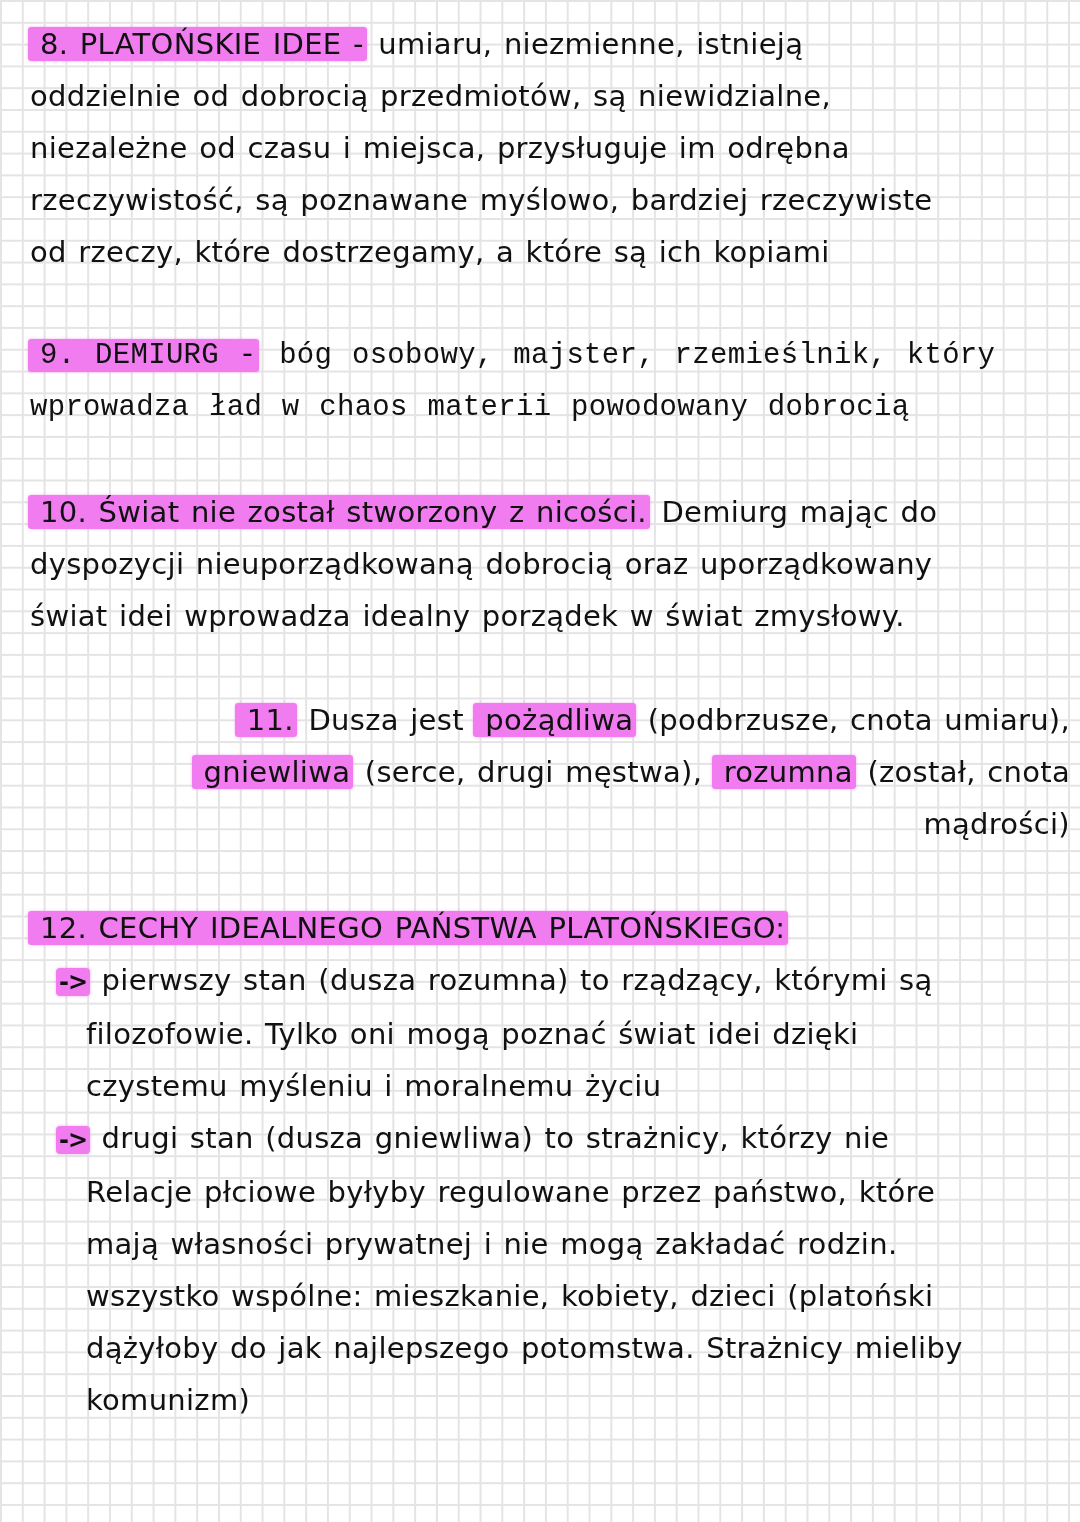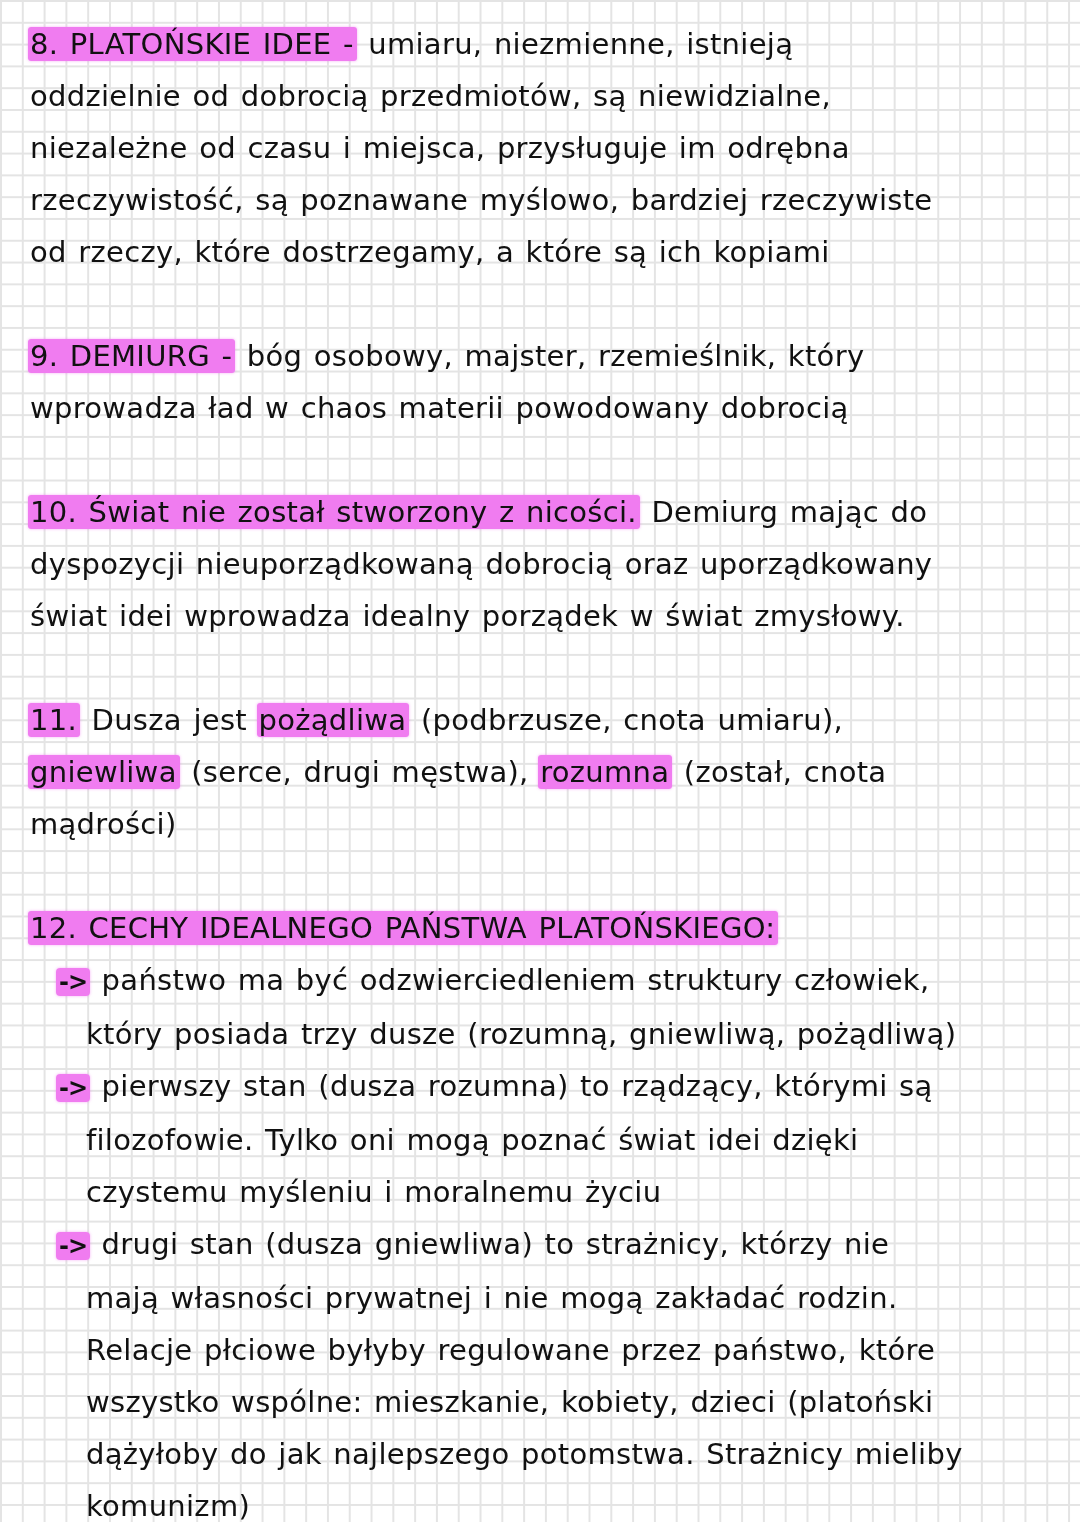--- a/index.html
+++ b/index.html
@@ -27,28 +27,28 @@
     .line {
       font-size: 29px;
       line-height: 52px;
       white-space: nowrap;
       letter-spacing: 0.3px;
       word-spacing: 2px;
     }
     .hl {
       background: #f07cf0;
       border-radius: 3px;
-      padding: 0 3px 0 2px;
+      padding: 0 3px 0 12px;
       margin-left: -2px;
       box-shadow: 0 0 3px rgba(240,124,240,0.6);
     }
     .sec-8 { top: 0; }
-    .sec-9 { margin-top: 52px; }
+    .sec-9 { margin-top: 52px; font-family: Liberation Mono, monospace; }
     .sec-10 { margin-top: 52px; }
-    .sec-11 { margin-top: 52px; }
+    .sec-11 { margin-top: 52px; text-align: right; }
     .sec-12 { margin-top: 52px; }
     .bullet {
       padding-left: 26px;
     }
     .bullet .cont {
       padding-left: 30px;
     }
     .arrow {
       background: #f07cf0;
       border-radius: 4px;
@@ -106,43 +106,36 @@
       <span>(został, cnota</span>
     </div>
     <div class="line">mądrości)</div>
   </div>
 
   <div class="section sec-12">
     <div class="line">
       <span class="hl">12. CECHY IDEALNEGO PAŃSTWA PLATOŃSKIEGO:</span>
     </div>
 
-    <div class="bullet">
-      <div class="line">
-        <span class="arrow">-&gt;</span>
-        <span>państwo ma być odzwierciedleniem struktury człowiek,</span>
-      </div>
-      <div class="line cont">który posiada trzy dusze (rozumną, gniewliwą, pożądliwą)</div>
-    </div>
 
     <div class="bullet">
       <div class="line">
         <span class="arrow">-&gt;</span>
         <span>pierwszy stan (dusza rozumna) to rządzący, którymi są</span>
       </div>
       <div class="line cont">filozofowie. Tylko oni mogą poznać świat idei dzięki</div>
       <div class="line cont">czystemu myśleniu i moralnemu życiu</div>
     </div>
 
     <div class="bullet">
       <div class="line">
         <span class="arrow">-&gt;</span>
         <span>drugi stan (dusza gniewliwa) to strażnicy, którzy nie</span>
       </div>
+      <div class="line cont">Relacje płciowe byłyby regulowane przez państwo, które</div>
       <div class="line cont">mają własności prywatnej i nie mogą zakładać rodzin.</div>
-      <div class="line cont">Relacje płciowe byłyby regulowane przez państwo, które</div>
       <div class="line cont">wszystko wspólne: mieszkanie, kobiety, dzieci (platoński</div>
       <div class="line cont">dążyłoby do jak najlepszego potomstwa. Strażnicy mieliby</div>
       <div class="line cont">komunizm)</div>
     </div>
   </div>
 
 </div>
 
 </body></html>

